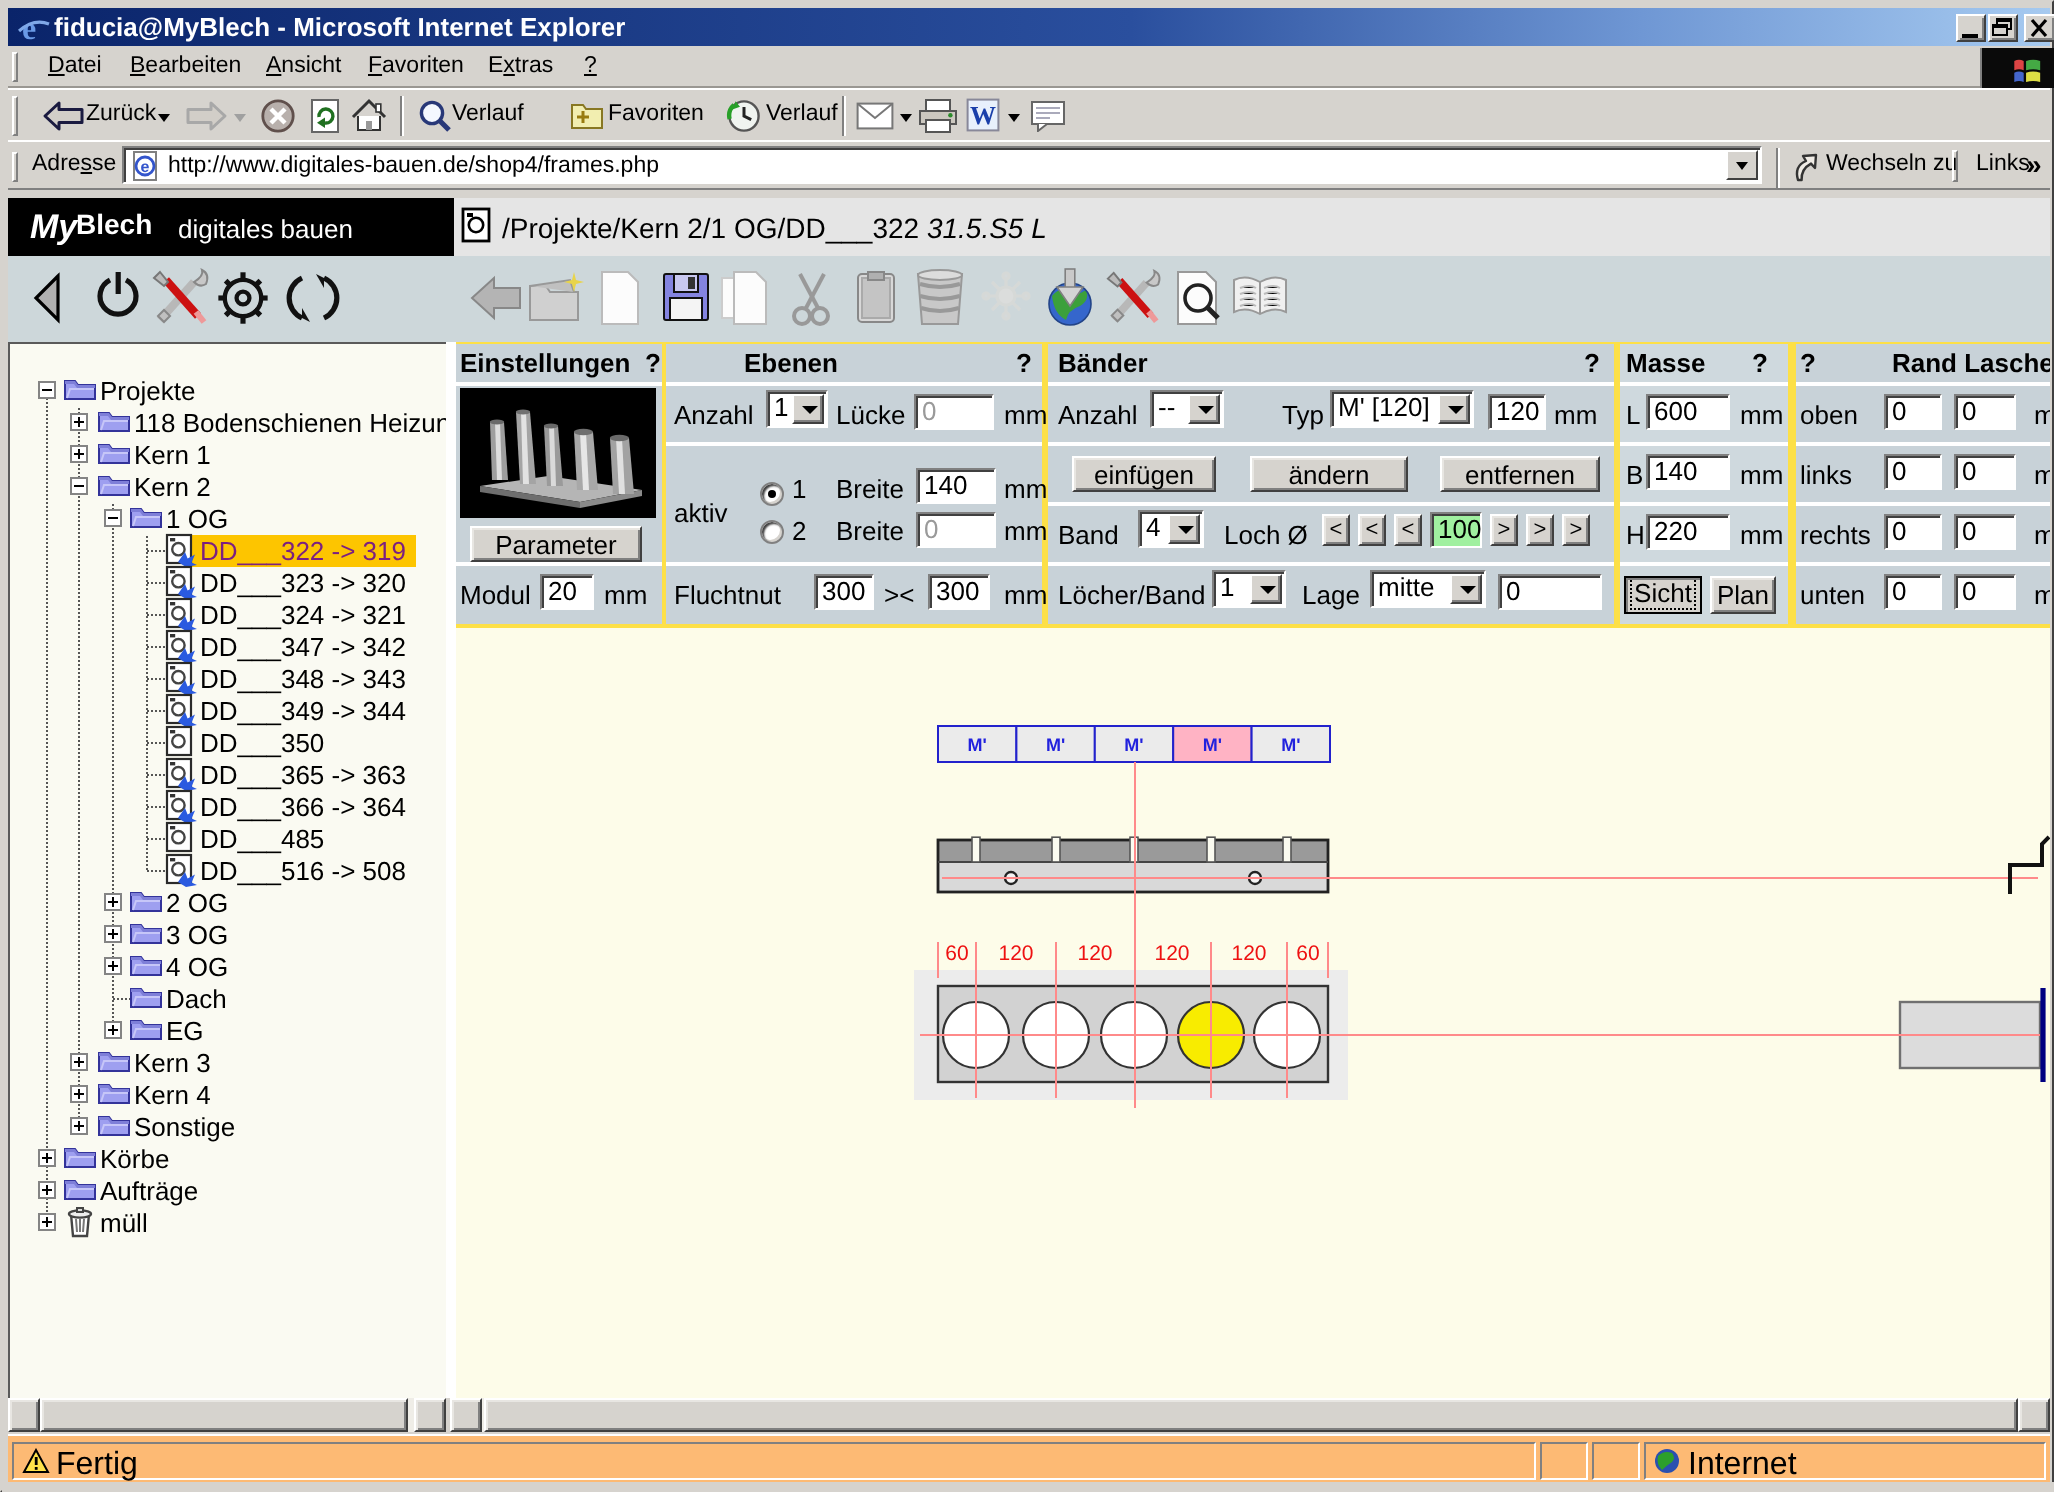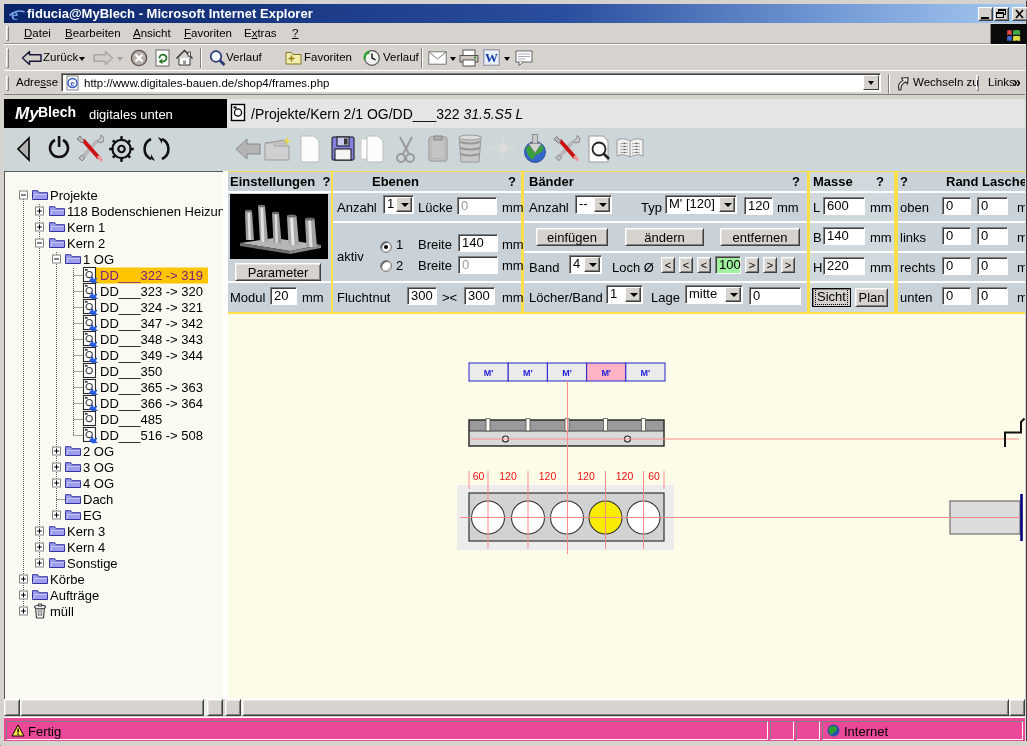--- a/index.html
+++ b/index.html
@@ -49,21 +49,21 @@
 .radio{position:absolute;width:12px;height:12px;border-radius:50%;background:#fff;border:1px solid #808080;box-shadow:inset 1px 1px 1px #404040, inset -1px -1px 0 #d6d3ce;}
 .radio.on:after{content:"";position:absolute;left:3px;top:3px;width:4px;height:4px;border-radius:50%;background:#000;}
 .lab{position:absolute;white-space:nowrap;}
 
 #draw{left:227px;top:313px;width:797px;height:385px;background:#fdfce9;}
 
 .hsb{height:17px;top:698px;background:#efede7;}
 .sbtn{position:absolute;top:0;width:16px;height:17px;background:#d6d3ce;border:1px solid;border-color:#fff #404040 #404040 #fff;box-shadow:inset 1px 1px 0 #e8e6e2, inset -1px -1px 0 #808080;}
 .sthumb{position:absolute;top:0;height:17px;background:#d6d3ce;border:1px solid;border-color:#fff #404040 #404040 #fff;box-shadow:inset 1px 1px 0 #e8e6e2, inset -1px -1px 0 #808080;}
 
-#status{left:3px;top:716px;width:1021px;height:24px;background:#ec4899;border-top:1px solid #fff;font-size:13px;color:#000;}
+#status{left:3px;top:716px;width:1021px;height:24px;background:#fdba74;border-top:1px solid #fff;font-size:16px;color:#000;}
 .pane{position:absolute;top:3px;height:19px;border:1px solid;border-color:#808080 #fff #fff #808080;}
 #botedge{left:0px;top:740px;width:1027px;height:6px;background:#d6d3ce;}
 .it{font-style:italic;}
 </style></head>
 <body>
 <div id="win">
  <div class="abs" id="title">
    <svg style="position:absolute;left:5px;top:2px" width="16" height="16" viewBox="0 0 16 16">
         <text x="2" y="13.5" font-size="16" font-weight="bold" fill="#6a9ae6" font-family="Liberation Serif">e</text>
         <path d="M0.5 9.5 Q8 3 15.5 6" stroke="#7fa8e8" stroke-width="1.6" fill="none"></path>
@@ -188,21 +188,21 @@
       </svg>
       <span class="lbl" style="position:absolute;left:909px;top:5px;">Wechseln zu</span>
    <div class="grip" style="left:972px;top:4px;height:16px;"></div>
    <span class="lbl" style="position:absolute;left:984px;top:5px;">Links</span>
    <span class="lbl" style="position:absolute;left:1009px;top:3px;font-weight:bold;font-size:14px;">»</span>
  </div>
  <div class="abs" id="chromeline"></div>
  <div class="abs" id="blackbar">
    <span style="position:absolute;left:11px;top:5px;font-size:17px;font-weight:bold;font-style:italic;">My</span>
       <span style="position:absolute;left:34px;top:5px;font-size:14px;font-weight:bold;">Blech</span>
-   <span style="position:absolute;left:85px;top:8px;font-size:13px;">digitales unten</span>
+   <span style="position:absolute;left:85px;top:8px;font-size:13px;">digitales bauen</span>
  </div>
  <div class="abs" id="pathstrip">
    <svg style="position:absolute;left:3px;top:4px" width="17" height="20" viewBox="0 0 17 20">
         <rect x="1.5" y="1.5" width="13" height="16" fill="#fff" stroke="#000" stroke-width="1.4"></rect>
         <circle cx="8" cy="9.5" r="3.6" fill="none" stroke="#000" stroke-width="1.3"></circle>
         <rect x="3.5" y="3.5" width="3" height="2" fill="#000"></rect>
       </svg>
    <span style="position:absolute;left:24px;top:7px;font-size:14px;">/Projekte/Kern 2/1 OG/DD___322 <span class="it">31.5.S5 L</span></span>
  </div>
  <div class="abs" id="apptools">

